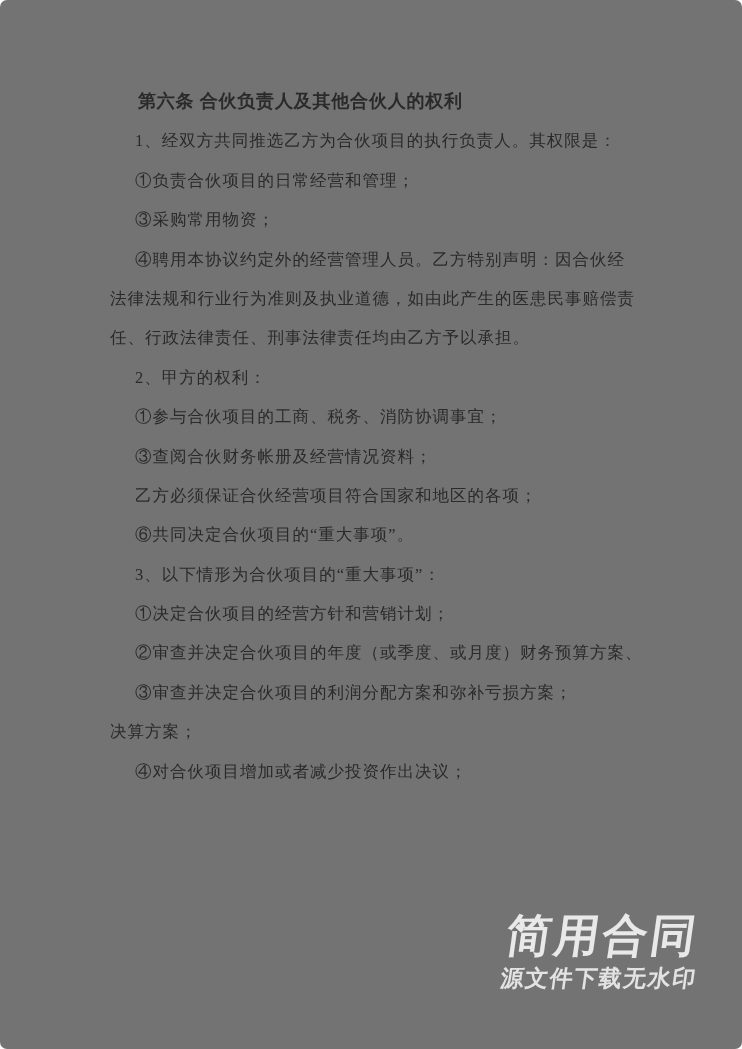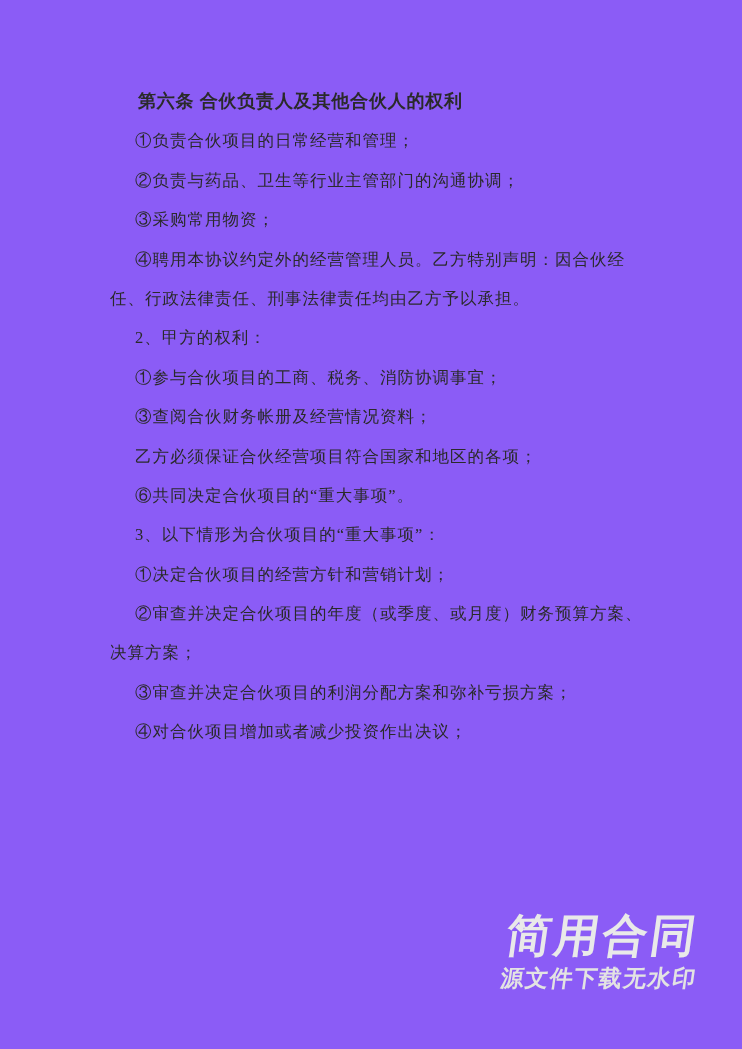--- a/index.html
+++ b/index.html
@@ -7,21 +7,22 @@
     width: 742px;
     height: 1049px;
     position: relative;
     overflow: hidden;
     background: #ffffff;
     font-family: "Liberation Serif", "DejaVu Serif", serif;
   }
   .page {
     position: absolute;
     inset: 0;
-    background: #8b5cf6;
+    background: #737373;
+    border-radius: 7px;
   }
   .doc {
     position: absolute;
     left: 110px;
     top: 82px;
     width: 524px;
     color: #2a2a2a;
   }
   .line {
     white-space: nowrap;
@@ -61,34 +62,35 @@
     margin-top: 3px;
     color: #e3e3e3;
   }
 </style>
 </head>
 <body>
 
 <div class="page">
   <div class="doc" id="doc" style="color: rgb(42, 42, 42);">
       <div class="line heading">第六条 合伙负责人及其他合伙人的权利</div>
+      <div class="line first">1、经双方共同推选乙方为合伙项目的执行负责人。其权限是：</div>
       <div class="line first">①负责合伙项目的日常经营和管理；</div>
-      <div class="line first">②负责与药品、卫生等行业主管部门的沟通协调；</div>
       <div class="line first">③采购常用物资；</div>
       <div class="line first">④聘用本协议约定外的经营管理人员。乙方特别声明：因合伙经</div>
+      <div class="line cont">法律法规和行业行为准则及执业道德，如由此产生的医患民事赔偿责</div>
       <div class="line cont">任、行政法律责任、刑事法律责任均由乙方予以承担。</div>
       <div class="line first">2、甲方的权利：</div>
       <div class="line first">①参与合伙项目的工商、税务、消防协调事宜；</div>
       <div class="line first">③查阅合伙财务帐册及经营情况资料；</div>
       <div class="line first">乙方必须保证合伙经营项目符合国家和地区的各项；</div>
       <div class="line first">⑥共同决定合伙项目的“重大事项”。</div>
       <div class="line first">3、以下情形为合伙项目的“重大事项”：</div>
       <div class="line first">①决定合伙项目的经营方针和营销计划；</div>
       <div class="line first">②审查并决定合伙项目的年度（或季度、或月度）财务预算方案、</div>
+      <div class="line first">③审查并决定合伙项目的利润分配方案和弥补亏损方案；</div>
       <div class="line cont">决算方案；</div>
-      <div class="line first">③审查并决定合伙项目的利润分配方案和弥补亏损方案；</div>
       <div class="line first">④对合伙项目增加或者减少投资作出决议；</div>
     </div>
   <div class="watermark">
     <div class="wm-title" style="color: rgb(233, 233, 233);">简用合同</div>
     <div class="wm-sub" style="color: rgb(227, 227, 227);">源文件下载无水印</div>
   </div>
 </div>
 
 </body></html>

